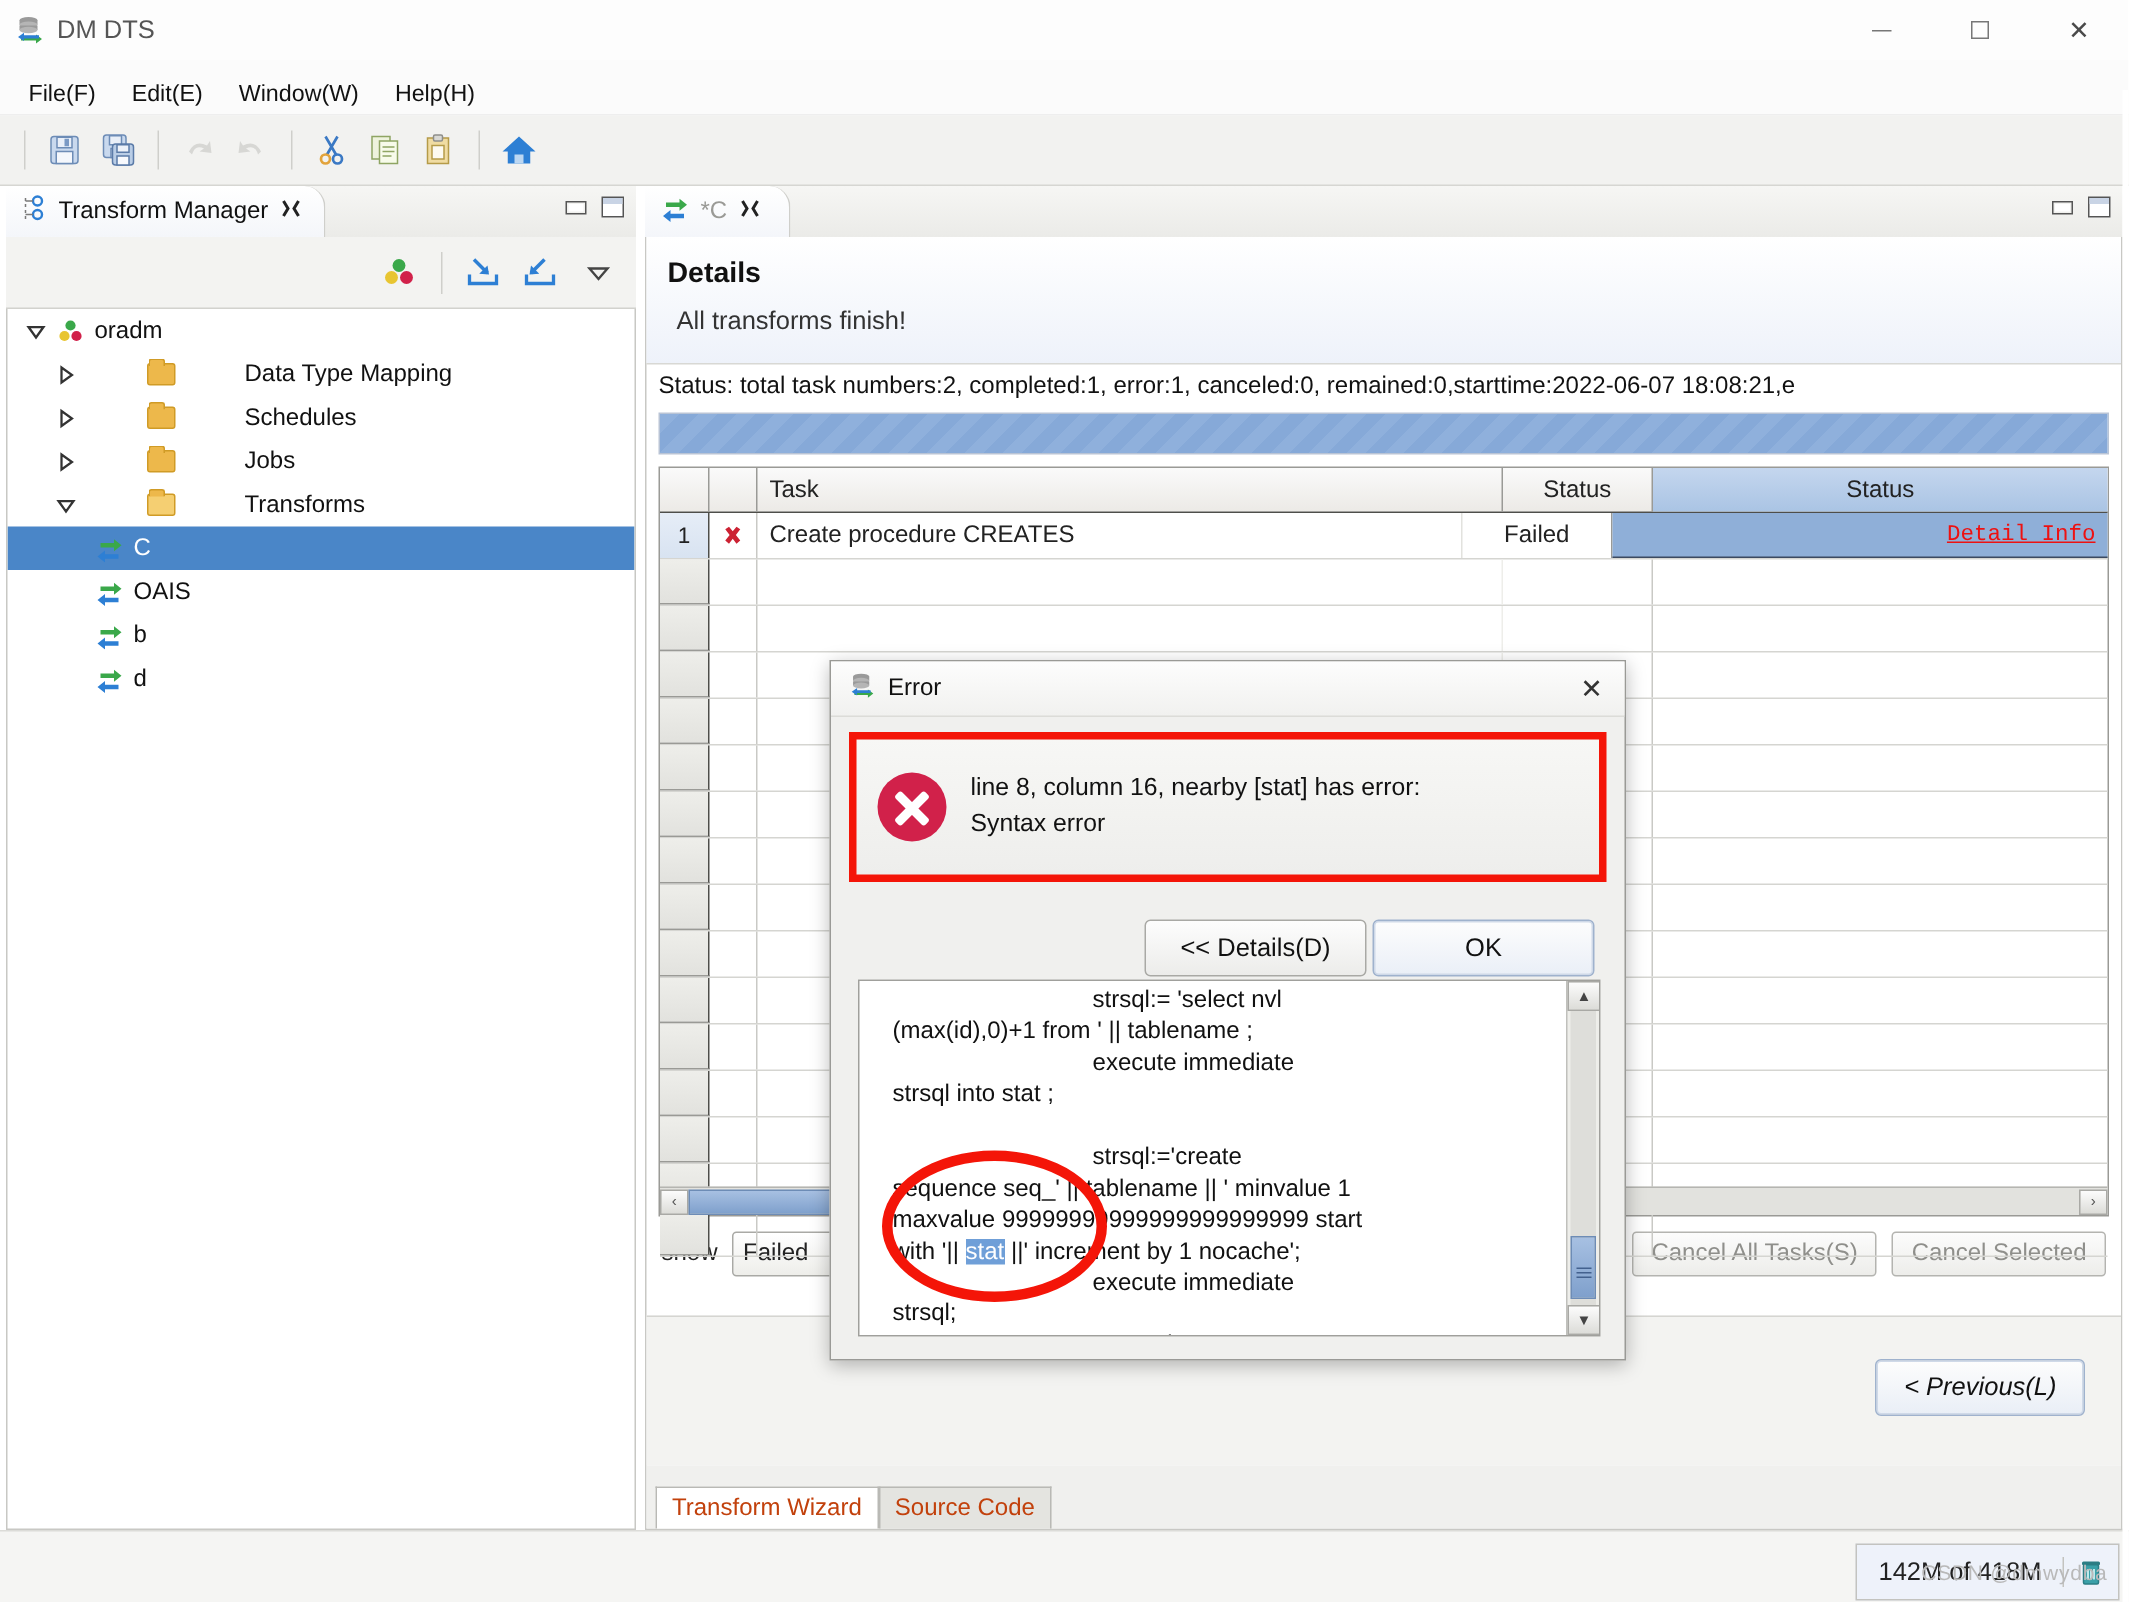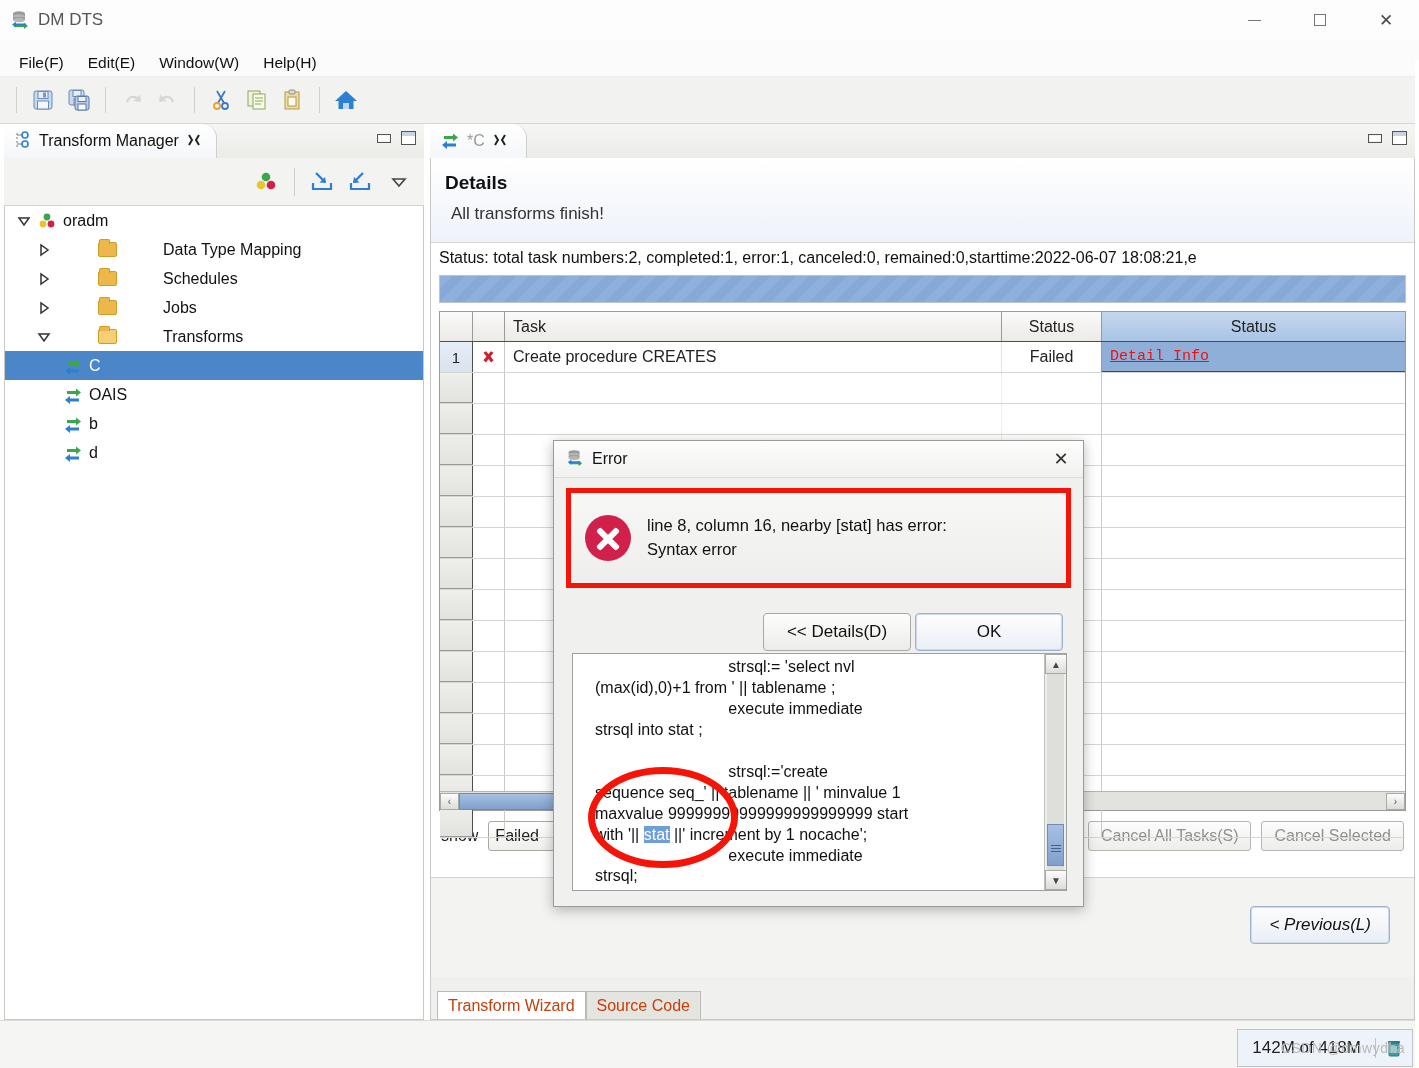--- a/index.html
+++ b/index.html
@@ -136,21 +136,21 @@
   .th.c2{ flex:1; }
   .th.c3{ width:100px; justify-content:center; }
   .th.c4{ width:303px; justify-content:center; background:linear-gradient(to bottom,#c4d6ee,#aac4e4); border-right:none;}
   .tbl-row{ display:flex; height:31px; font-size:16px; border-bottom:1px solid #d5d5d1;}
   .tbl-row .td{ border-right:1px solid #b6b6b2; display:flex; align-items:center; padding:0 8px; }
   .td.c0{ width:33px; justify-content:center; background:linear-gradient(to bottom,#e6edf7,#d8e3f1);
           border-right:1px solid #4e4e4a; font-size:15px;}
   .td.c1{ width:32px; justify-content:center; border-right:1px solid #c9c9c5;}
   .td.c2{ flex:1; border-right:1px solid #e2e2de;}
   .td.c3{ width:100px; justify-content:center; border-right:1px solid #9a9a96;}
-  .td.c4{ width:303px; justify-content:flex-start; background:#8fafd8; border-right:none;
+  .td.c4{ width:330px; justify-content:flex-end; background:#8fafd8; border-right:none;
           border-bottom:1px solid #3c4a60;}
   .detail-link{ color:#ee1111; text-decoration:underline; font-family:"Liberation Mono", monospace; font-size:15px;}
   .tbl-empty{ display:flex; height:31px; border-bottom:1px solid #d5d5d1; }
   .tbl-empty .e0{ width:33px; background:linear-gradient(to bottom,#eeeeea,#e2e2de);
                   border-right:1px solid #4e4e4a; border-bottom:1px solid #9a9a96;}
   .tbl-empty .e1{ width:32px; border-right:1px solid #c9c9c5;}
   .tbl-empty .e2{ flex:1; border-right:1px solid #eeeeea;}
   .tbl-empty .e3{ width:100px; border-right:1px solid #c9c9c5;}
   .tbl-empty .e4{ width:303px; }
 

